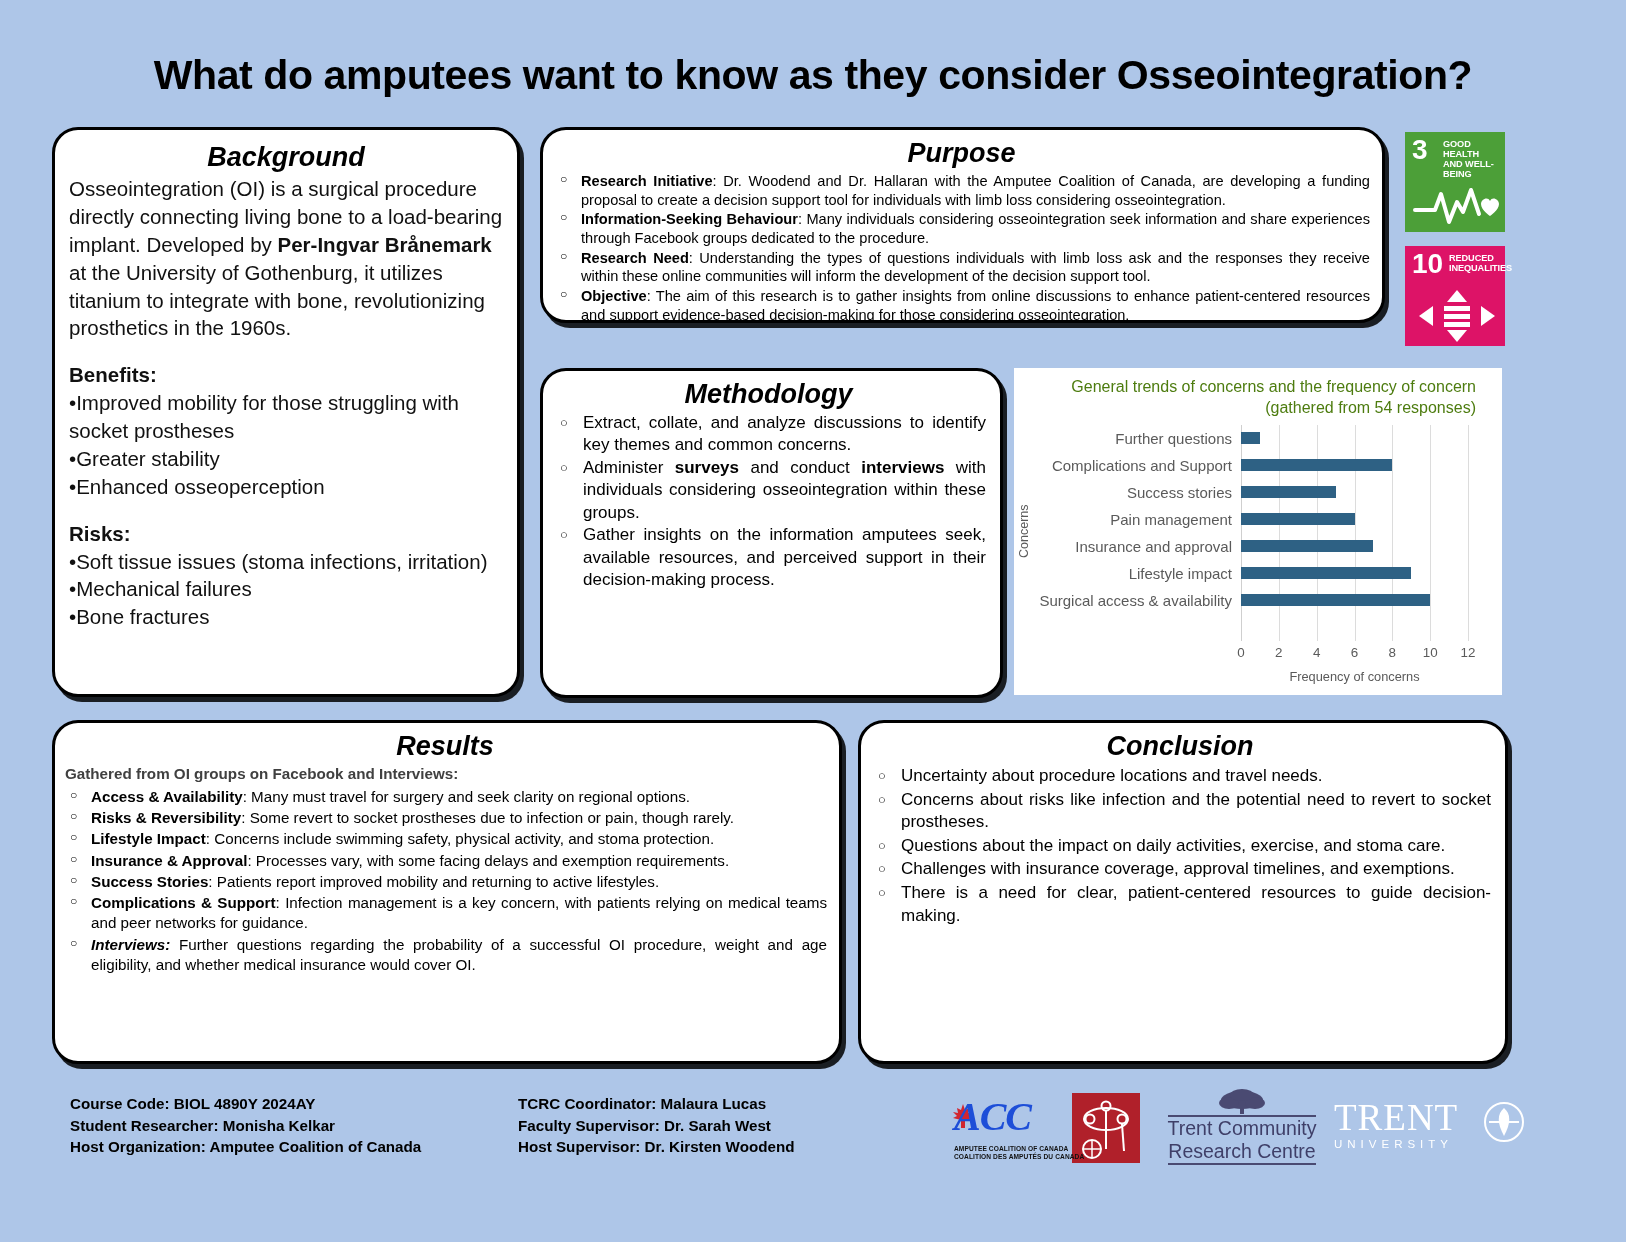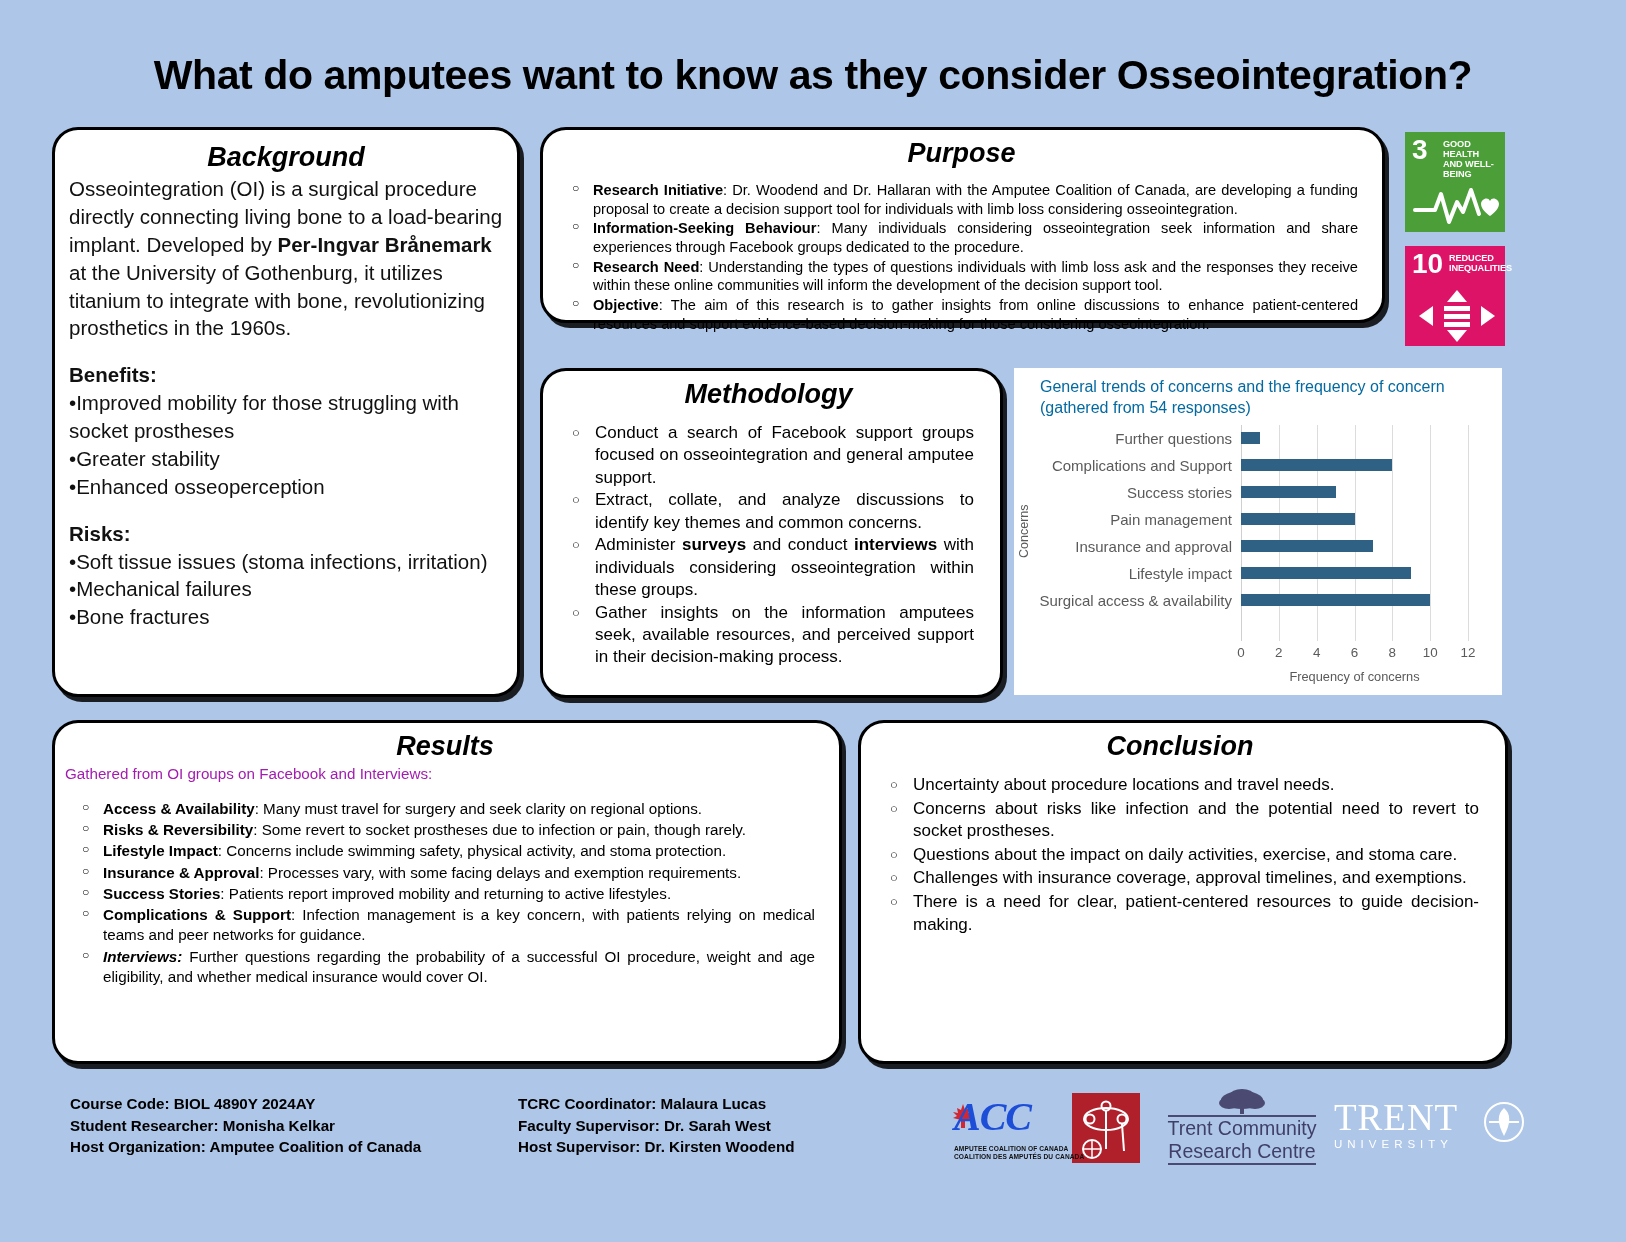--- a/index.html
+++ b/index.html
@@ -41,21 +41,21 @@
   #card-background .body { font-size: 20.5px; line-height: 1.36; color: #111; }
   #card-background .body p { margin: 0; }
   #card-background .spacer { height: 19px; }
   #card-background .hdr { font-weight: bold; }
   #card-background .blist { margin: 0; }
   #card-background .blist div { margin: 0; }
 
   
   #card-purpose { left: 540px; top: 127px; width: 845px; height: 196px; padding: 8px 12px 6px 10px; }
   #card-purpose .card-title { font-size: 27px; margin-bottom: 3px; }
-  ul.olist { list-style: none; margin: 12px; padding: 0; }
+  ul.olist { list-style: none; margin: 0; padding: 0; }
   ul.olist > li {
     position: relative;
     padding-left: 28px;
     font-size: 14.6px;
     line-height: 1.28;
     color: #000;
     margin-bottom: 1px;
     text-align: justify;
   }
   ul.olist > li::before {
@@ -78,21 +78,21 @@
   #card-methodology .card-title { font-size: 27px; margin-bottom: 2px; }
   #card-methodology ul.olist > li { font-size: 17px; line-height: 1.32; margin-bottom: 0px; padding-left: 32px; }
   #card-methodology ul.olist > li::before { left: 9px; top: 2px; font-size: 13px; }
 
   
   #chart-panel {
     position: absolute; left: 1014px; top: 368px; width: 488px; height: 327px;
     background: #ffffff;
   }
   #chart-title {
-    text-align: left; font-size: 16px; color: #0369a1;
+    text-align: right; font-size: 16px; color: #4d7c0f;
     line-height: 1.3; padding: 9px 26px 4px 26px;
     font-family: "Liberation Sans", sans-serif;
   }
   #chart-area { position: relative; width: 488px; height: 252px; }
   .ylabel-axis {
     position: absolute; left: 10px; top: 128px;
     transform: rotate(-90deg); transform-origin: left center;
     font-size: 12.5px; color: #5a5a5a; white-space: nowrap;
   }
   .rows { position: absolute; left: 22px; top: 2px; width: 466px; }
@@ -109,21 +109,21 @@
   .xticks { position: absolute; left: 227px; top: 222px; width: 227px; height: 22px; }
   .xtick { position: absolute; top: 0; font-size: 13.4px; color: #5a5a5a; transform: translateX(-50%); }
   .xlabel-axis {
     position: absolute; left: 227px; top: 246px; width: 227px;
     text-align: center; font-size: 12.8px; color: #5a5a5a;
   }
 
   
   #card-results { left: 52px; top: 720px; width: 790px; height: 344px; padding: 8px 12px 6px 8px; }
   #card-results .card-title { font-size: 27px; margin-bottom: 3px; }
-  #card-results .lead { font-size: 15.2px; font-weight: normal; color: #a21caf; padding-left: 2px; margin-bottom: 17px; }
+  #card-results .lead { font-size: 15.2px; font-weight: bold; color: #404040; padding-left: 2px; margin-bottom: 5px; }
   #card-results ul.olist > li { font-size: 15.2px; line-height: 1.33; padding-left: 28px; }
   #card-results ul.olist > li::before { left: 7px; top: 1px; }
 
   
   #card-conclusion { left: 858px; top: 720px; width: 650px; height: 344px; padding: 8px 14px 0 8px; }
   #card-conclusion .card-title { font-size: 27px; margin-bottom: 3px; }
   #card-conclusion ul.olist > li { font-size: 17px; line-height: 1.33; padding-left: 32px; margin-bottom: 1px; }
   #card-conclusion ul.olist > li::before { left: 9px; top: 2px; font-size: 13px; }
 
   
@@ -211,21 +211,20 @@
       <rect x="29" y="34" width="26" height="5" fill="#ffffff"></rect>
       <polygon points="42,54 52,42 32,42" fill="#ffffff"></polygon>
       <polygon points="4,28 18,18 18,38" fill="#ffffff"></polygon>
       <polygon points="80,28 66,18 66,38" fill="#ffffff"></polygon>
     </svg>
   </div>
 
   <div class="card" id="card-methodology">
     <div class="card-title">Methodology</div>
     <ul class="olist">
-      <li><span>Conduct a search of Facebook support groups focused on osseointegration and general amputee support.</span></li>
       <li><span>Extract, collate, and analyze discussions to identify key themes and common concerns.</span></li>
       <li><span>Administer </span><b>surveys</b><span> and conduct </span><b>interviews</b><span> with individuals considering osseointegration within these groups.</span></li>
       <li><span>Gather insights on the information amputees seek, available resources, and perceived support in their decision-making process.</span></li>
     </ul>
   </div>
 
   <div id="chart-panel">
     <div id="chart-title">General trends of concerns and the frequency of concern (gathered from 54 responses)</div>
     <div id="chart-area">
       <div class="ylabel-axis">Concerns</div>

